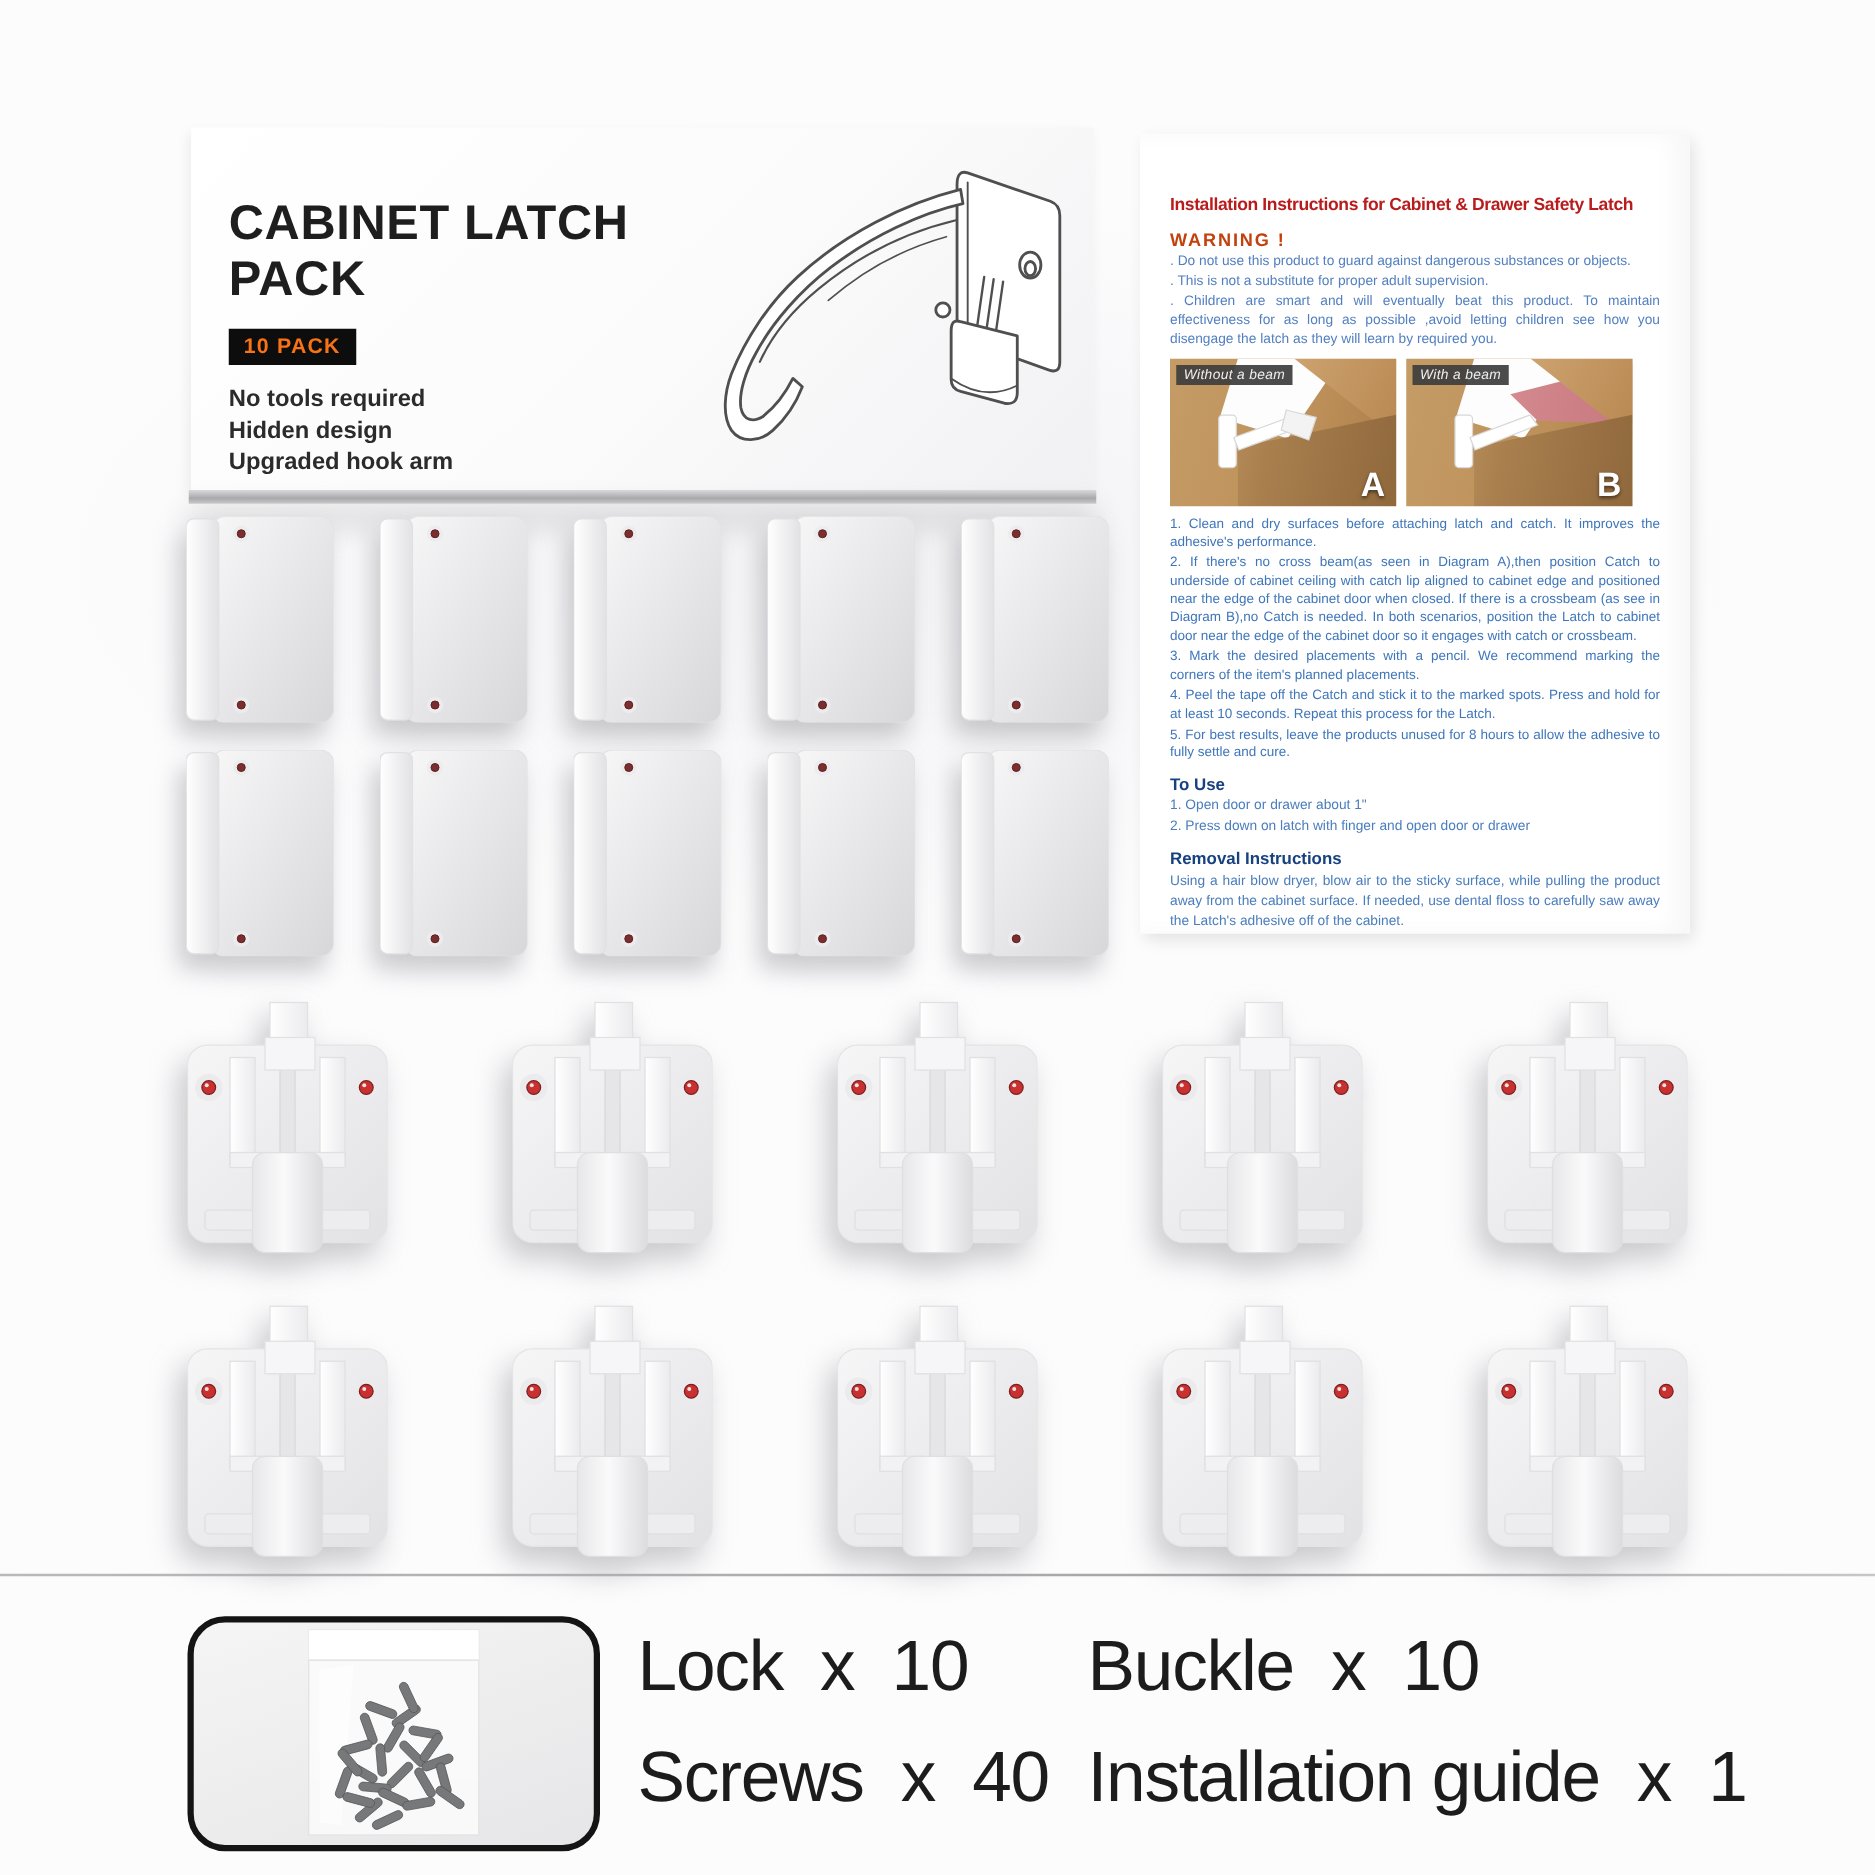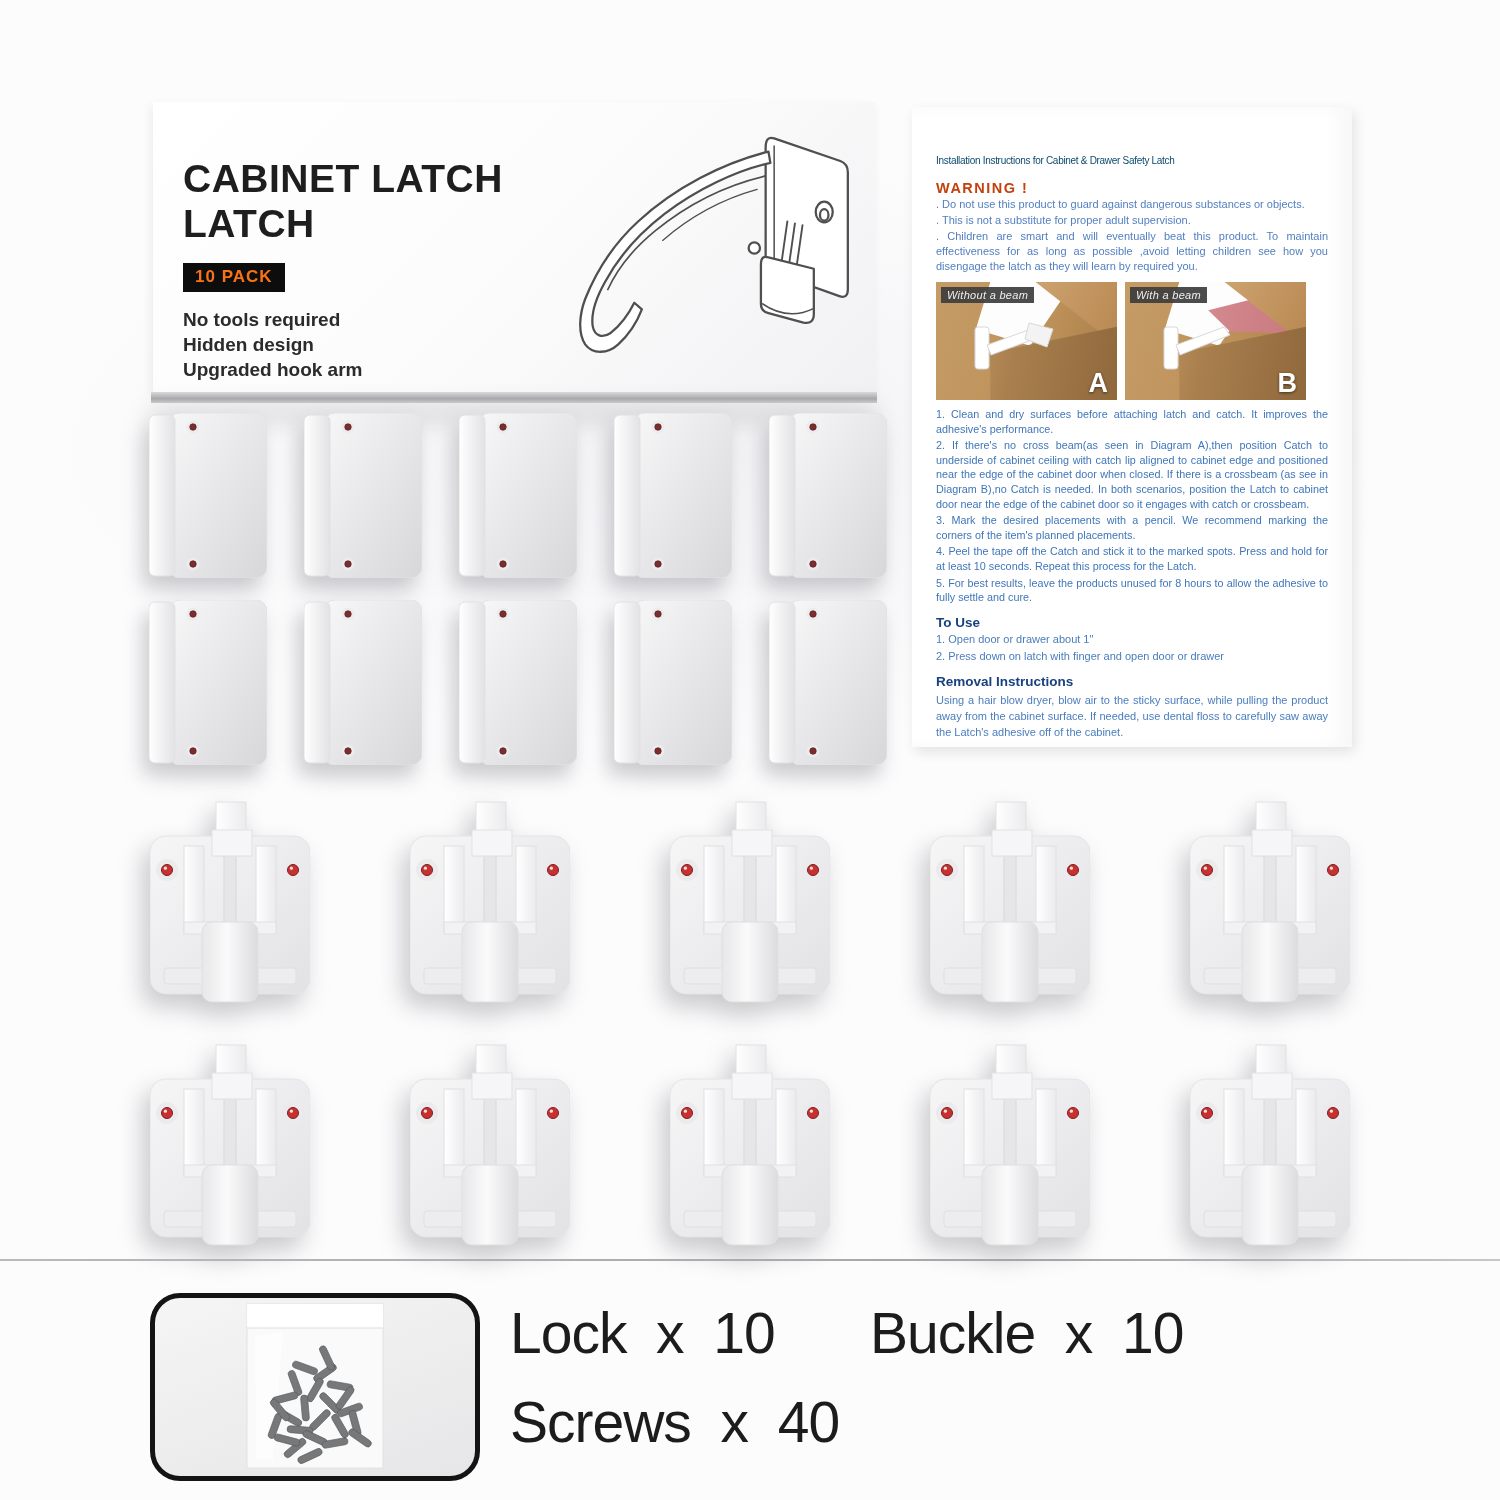--- a/index.html
+++ b/index.html
@@ -26,21 +26,21 @@
   .pack-badge { display:inline-block; margin:17px 0 0 30px; background:#0d0d0d; color:#f97316; font-size:17px; font-weight:700; padding:4px 12px 5px; letter-spacing:1px; }
   .features { margin:15px 0 0 30px; font-size:19px; line-height:25px; font-weight:700; color:#2b2b2b; }
   .latch-art { position:absolute; right:8px; top:8px; width:352px; height:274px; }
 
   
   .sheet {
     position:absolute; left:912px; top:107px; width:440px; height:640px; box-sizing:border-box;
     background:#ffffff; padding:24px 24px 0 24px;
     box-shadow:3px 5px 12px rgba(0,0,0,.10), inset -14px 0 18px rgba(0,0,0,.03);
   }
-  .sheet-title { margin-top:24px; font-size:10px; font-weight:400; color:#0c4a6e; letter-spacing:-.3px; }
+  .sheet-title { margin-top:24px; font-size:14px; font-weight:700; color:#b91c1c; letter-spacing:-.3px; }
   .warning-heading { margin-top:14px; font-size:14.5px; font-weight:700; color:#c2410c; letter-spacing:1.5px; }
   .warning-text p { margin:1px 0; font-size:11px; line-height:15px; color:#527fc0; text-align:justify; }
   .diagrams { margin-top:8px; display:flex; gap:8px; }
   .diagram { position:relative; width:181px; height:118px; overflow:hidden; background:linear-gradient(105deg,#c59c66 0%,#bd9059 60%,#a87c48 100%); }
   .d-layer { position:absolute; inset:0; }
   .d-white { clip-path:polygon(30% 0,76% 0,52% 54%,22% 40%); background:#fdfdfd; }
   .d-top   { clip-path:polygon(55% 0,100% 0,100% 54%); background:linear-gradient(115deg,#ddba88,#b5824b); }
   .d-beam  { clip-path:polygon(46% 24%,100% 3%,100% 44%,58% 42%); background:linear-gradient(100deg,#e0989e,#c4767c); }
   .d-box   { clip-path:polygon(30% 60%,100% 38%,100% 100%,30% 100%); background:linear-gradient(100deg,#c9a26b 0%,#a97f4e 45%,#8f683c 100%); }
   .d-latch { position:absolute; left:18%; top:28%; width:96px; height:64px; }
@@ -77,21 +77,21 @@
   }
 </style>
 </head>
 <body>
 
 <div class="stage">
 
   <div class="box">
     <div class="box-title">
       <div>CABINET LATCH</div>
-      <div>LATCH</div>
+      <div>PACK</div>
     </div>
     <div class="pack-badge">10 PACK</div>
     <div class="features">
       <div>No tools required</div>
       <div>Hidden design</div>
       <div>Upgraded hook arm</div>
     </div>
     <svg class="latch-art" viewBox="0 0 360 290">
       <g stroke="#4f4f4f" stroke-width="2.4" fill="#ffffff" stroke-linejoin="round" stroke-linecap="round">
 
@@ -817,15 +817,16 @@
         <rect x="-13" y="-3.5" width="26" height="7" rx="3.5" transform="translate(132,142) rotate(15)"></rect>
         <rect x="-13" y="-3.5" width="26" height="7" rx="3.5" transform="translate(205,140) rotate(35)"></rect>
       </g>
     </svg>
   </div>
 
   <div class="legend">
     <span>Lock  x  10</span>
     <span>Buckle  x  10</span>
     <span>Screws  x  40</span>
+    <span>Installation guide  x  1</span>
   </div>
 
 </div>
 
 </body></html>

